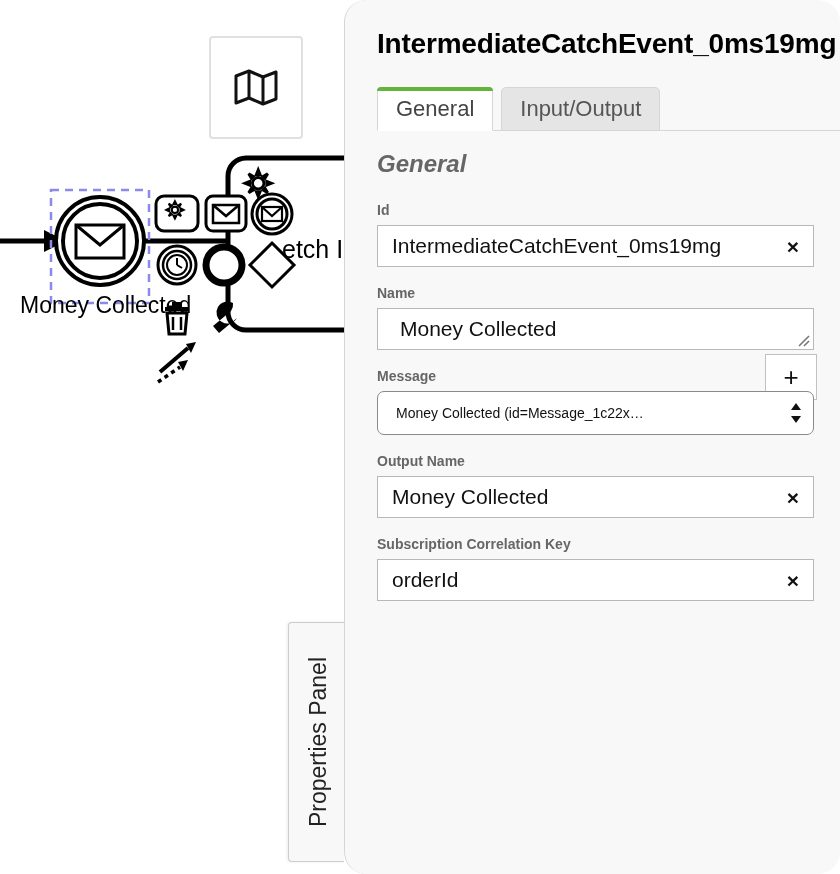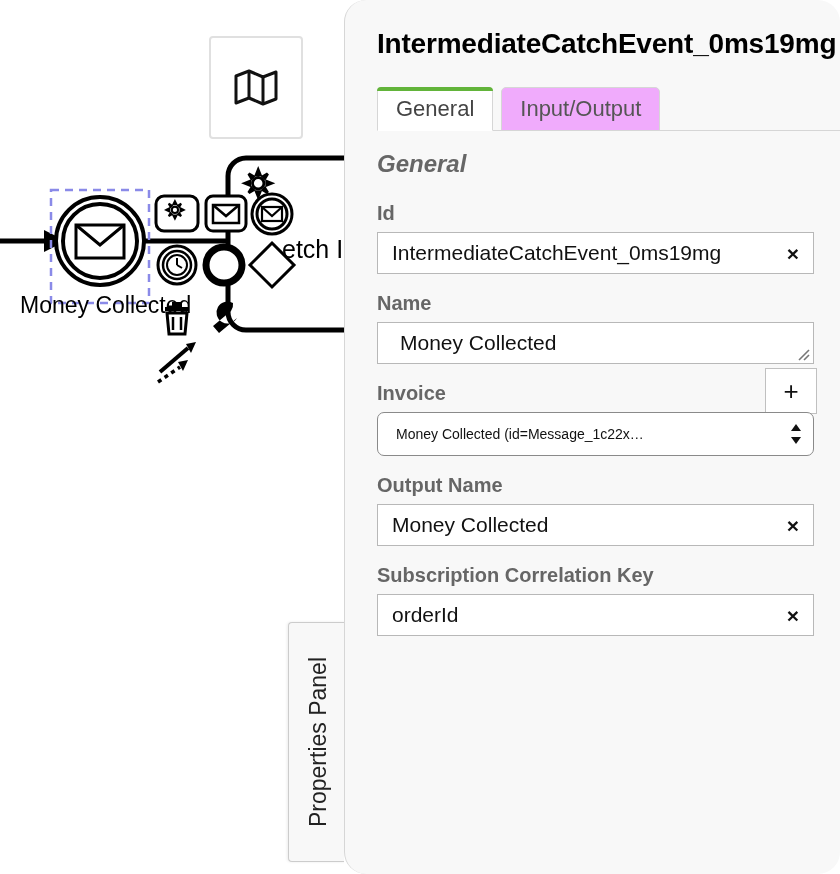--- a/index.html
+++ b/index.html
@@ -112,21 +112,21 @@
     position: relative;
     height: 44px;
     padding: 0 18px;
     display: flex;
     align-items: center;
     font-size: 22px;
     color: #555555;
     box-sizing: border-box;
     border: 1px solid #d6d6d6;
     border-radius: 5px 5px 0 0;
-    background: #f0abfc;
+    background: #e5e5e5;
     margin-right: 8px;
     margin-bottom: -1px;
   }
   .tab.active {
     background: #ffffff;
     border-bottom-color: #ffffff;
     color: #444444;
   }
   .tab.active::before {
     content: "";
@@ -145,21 +145,21 @@
   }
   .group-heading {
     font-size: 24px;
     font-style: italic;
     font-weight: bold;
     color: #666666;
     margin: 0 0 24px 0;
   }
   .field { margin-bottom: 18px; position: relative; }
   .field-label {
-    font-size: 20px;
+    font-size: 14px;
     font-weight: bold;
     color: #666666;
     margin-bottom: 7px;
     display: block;
   }
   .input-wrap {
     position: relative;
     width: 437px;
     height: 42px;
     background: #ffffff;
@@ -416,21 +416,21 @@
         <div class="textarea-wrap">
           <span class="value">Money Collected</span>
           <svg class="resize-grip" viewBox="0 0 16 16">
             <line x1="4" y1="14" x2="14" y2="4" stroke="#777777" stroke-width="1.6"></line>
             <line x1="9" y1="14" x2="14" y2="9" stroke="#777777" stroke-width="1.6"></line>
           </svg>
         </div>
       </div>
 
       <div class="field row-with-btn">
-        <span class="field-label">Invoice</span>
+        <span class="field-label">Message</span>
         <div class="add-btn">+</div>
         <div class="select-wrap">
           <span class="value">Money Collected (id=Message_1c22x…</span>
           <svg class="select-arrows" viewBox="0 0 14 22">
             <polygon points="7,1 12,8 2,8" fill="#111111"></polygon>
             <polygon points="7,21 12,14 2,14" fill="#111111"></polygon>
           </svg>
         </div>
       </div>
 

